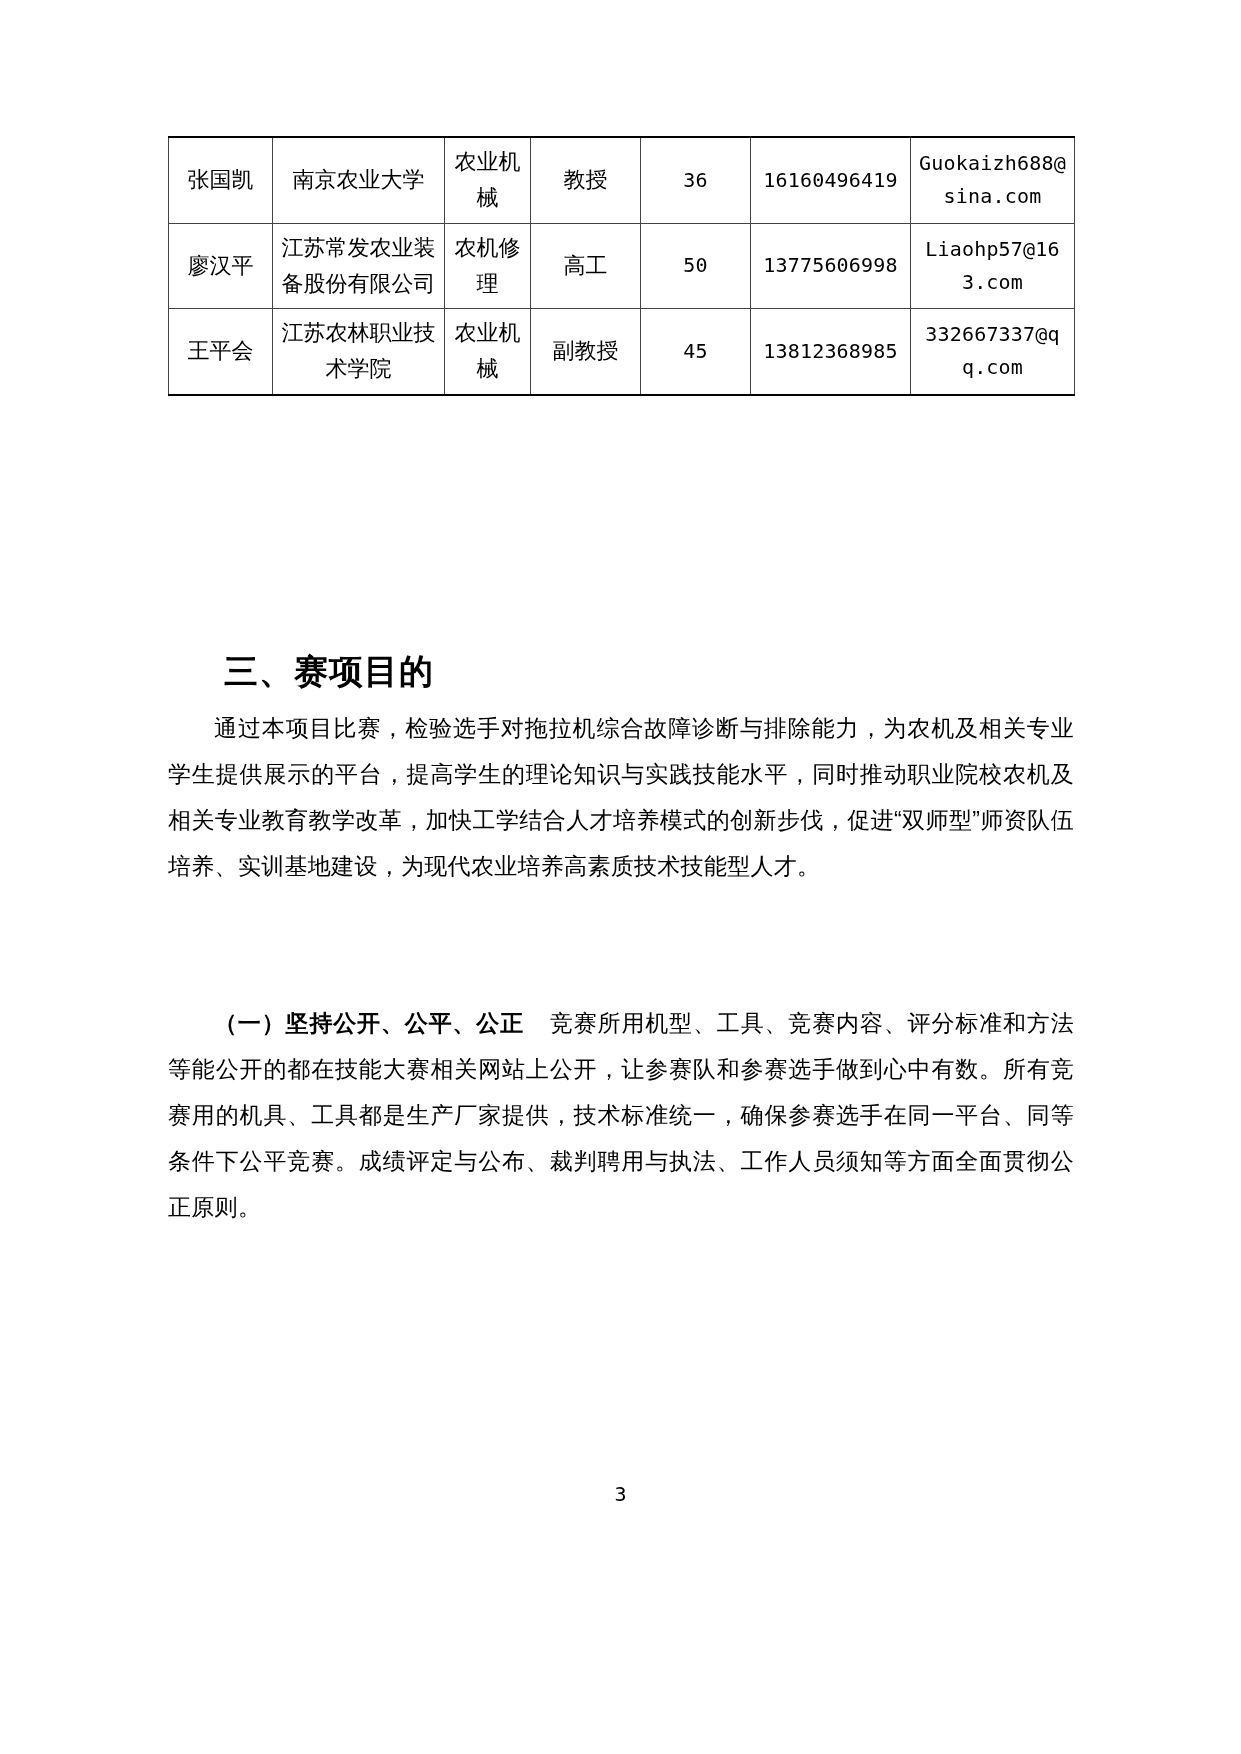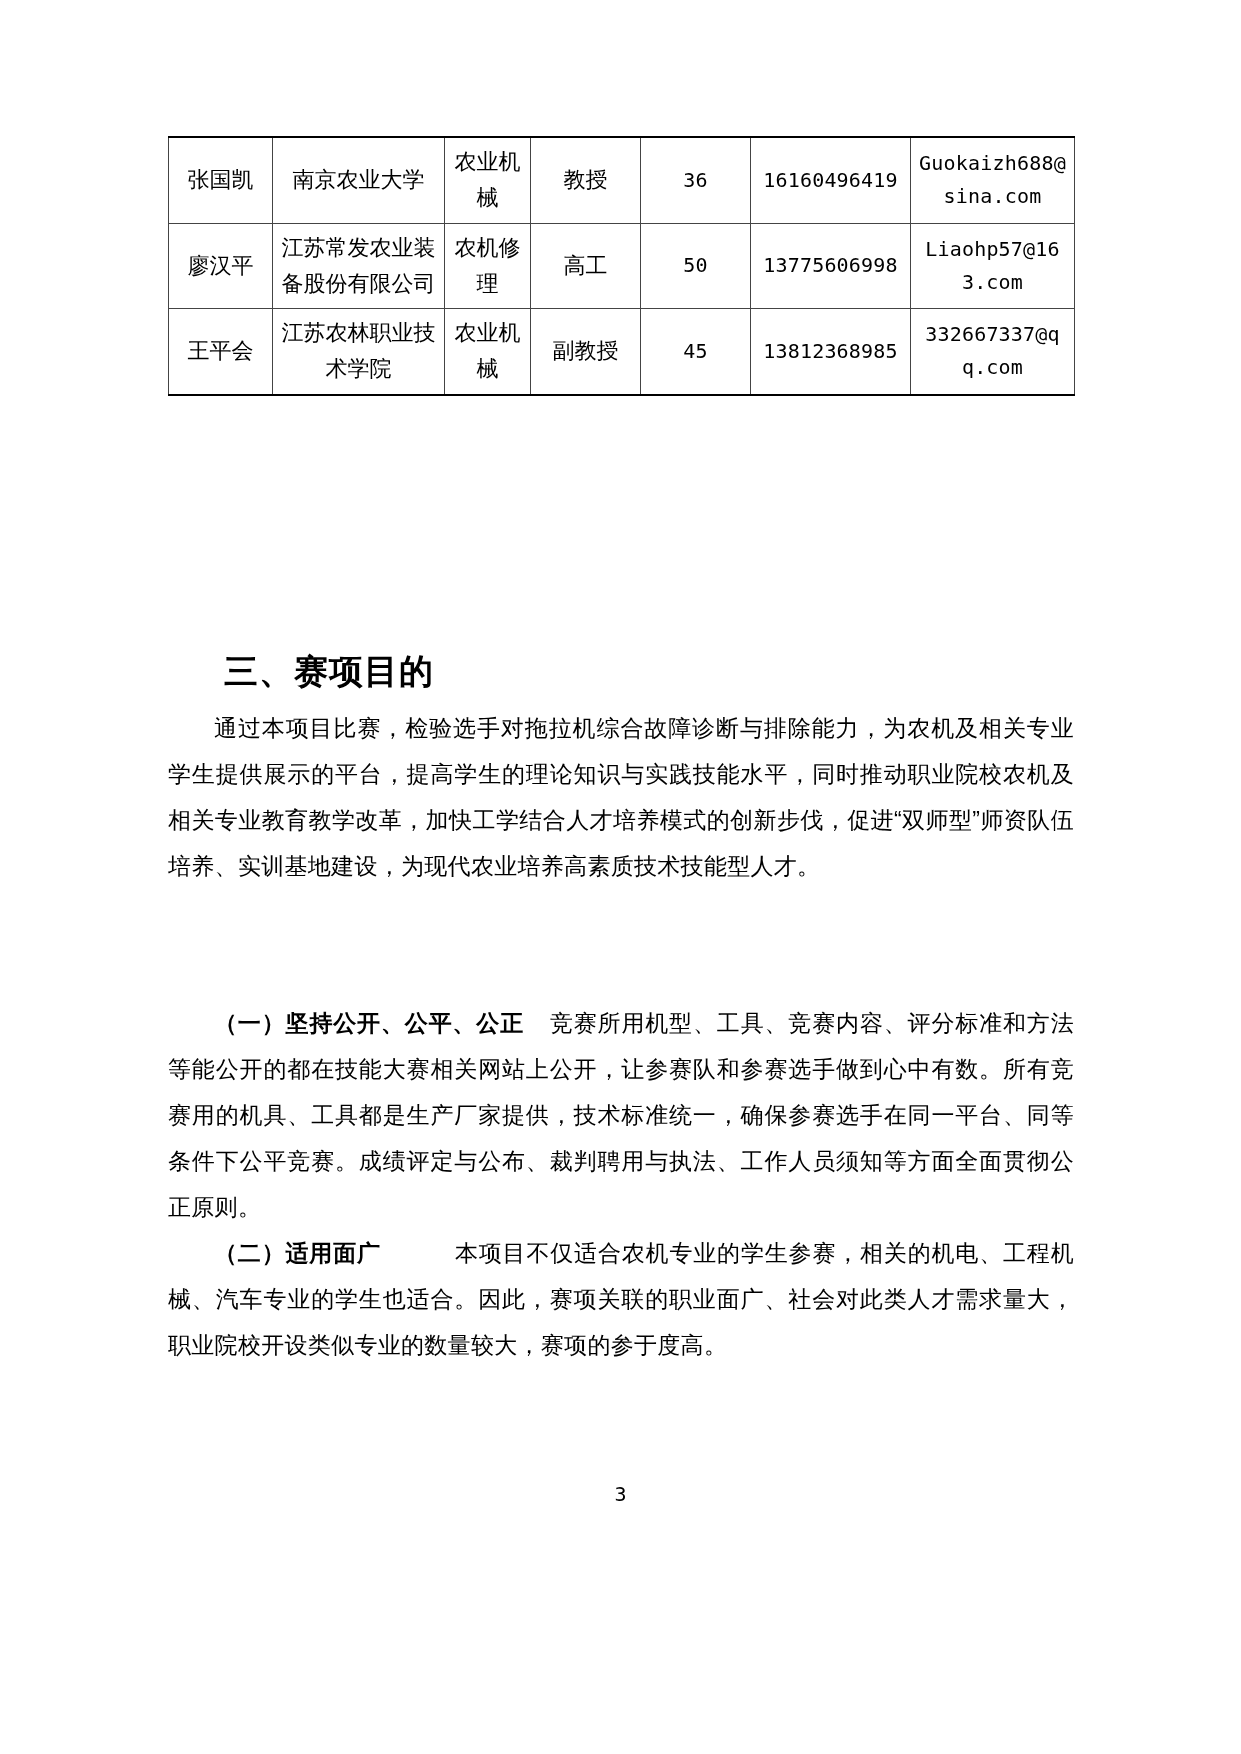--- a/index.html
+++ b/index.html
@@ -149,18 +149,17 @@
 
   <div class="section" id="sec-purpose">
     <h2 class="heading">三、赛项目的</h2>
     <p class="body-text">通过本项目比赛，检验选手对拖拉机综合故障诊断与排除能力，为农机及相关专业学生提供展示的平台，提高学生的理论知识与实践技能水平，同时推动职业院校农机及相关专业教育教学改革，加快工学结合人才培养模式的创新步伐，促进“双师型”师资队伍培养、实训基地建设，为现代农业培养高素质技术技能型人才。</p>
   </div>
 
   <div class="section" id="sec-principles">
 
     <p class="body-text"><span class="sub-head">（一）坚持公开、公平、公正</span><span class="gap-narrow"></span><span>竞赛所用机型、工具、竞赛内容、评分标准和方法等能公开的都在技能大赛相关网站上公开，让参赛队和参赛选手做到心中有数。所有竞赛用的机具、工具都是生产厂家提供，技术标准统一，确保参赛选手在同一平台、同等条件下公平竞赛。成绩评定与公布、裁判聘用与执法、工作人员须知等方面全面贯彻公正原则。</span></p>
 
-    <p class="body-text"><span class="sub-head">（二）适用面广</span><span class="gap-wide"></span><span>本项目不仅适合农机专业的学生参赛，相关的机电、工程机械、汽车专业的学生也适合。因此，赛项关联的职业面广、社会对此类人才需求量大，职业院校开设类似专业的数量较大，赛项的参于度高。</span></p>
   </div>
 
   <div class="page-number">3</div>
 
 </div>
 
 </body></html>

